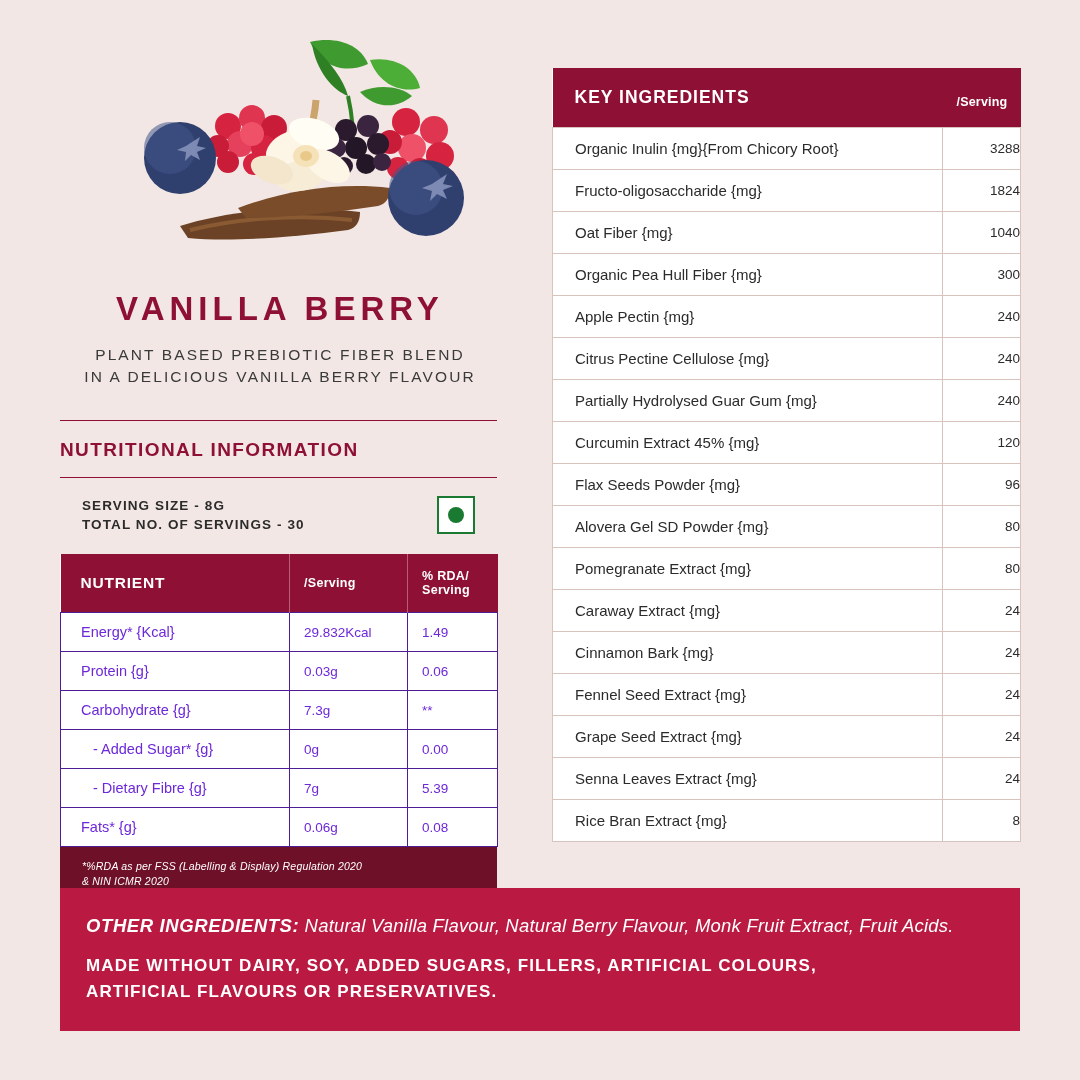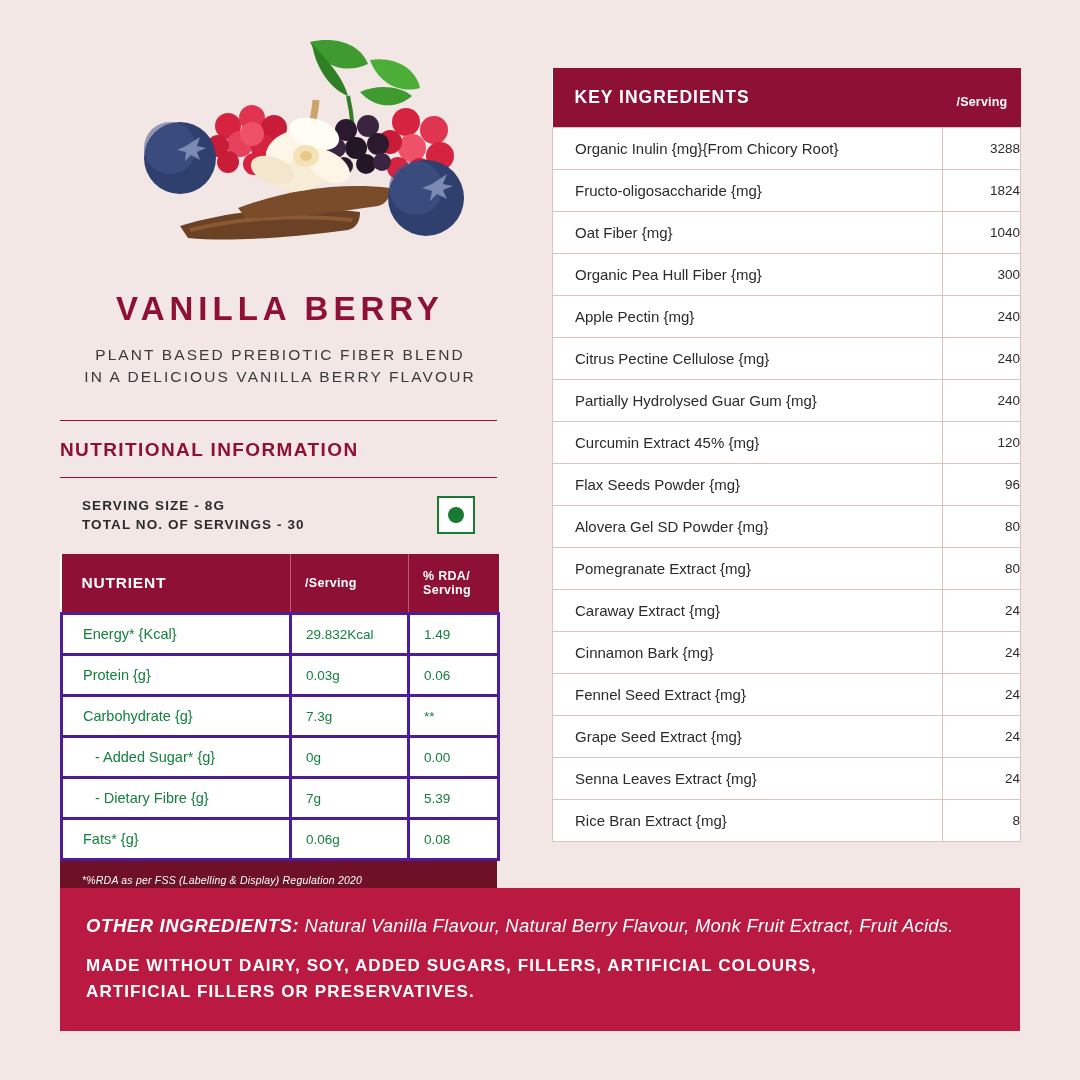--- a/index.html
+++ b/index.html
@@ -123,23 +123,23 @@
   }
   table.nutri th.small {
     font-size: 12.5px;
     letter-spacing: 0.3px;
     font-weight: bold;
     padding-left: 14px;
   }
   table.nutri th:last-child { border-right: none; }
   table.nutri td {
     font-size: 14.5px;
-    color: #15803d;
+    color: #6d28d9;
     padding: 11px 0 11px 20px;
-    border: 3px solid #4c1d95;
+    border: 1px solid #4c1d95;
     background: #fff;
   }
   table.nutri td.c2, table.nutri td.c3 {
     font-size: 13.5px;
     padding-left: 14px;
   }
   .indent { padding-left: 32px !important; }
 
   .footnote {
     background: #6e1028;
@@ -469,17 +469,17 @@
       </tbody>
     </table>
   </div>
 
   <div class="banner">
     <div class="banner-line1">
       <b>OTHER INGREDIENTS:</b><span> Natural Vanilla Flavour, Natural Berry Flavour, Monk Fruit Extract, Fruit Acids.</span>
     </div>
     <div class="banner-line2">
       <span>MADE WITHOUT DAIRY, SOY, ADDED SUGARS, FILLERS, ARTIFICIAL COLOURS,</span><br>
-      <span>ARTIFICIAL FILLERS OR PRESERVATIVES.</span>
+      <span>ARTIFICIAL FLAVOURS OR PRESERVATIVES.</span>
     </div>
   </div>
 
 </div>
 
 </body></html>

